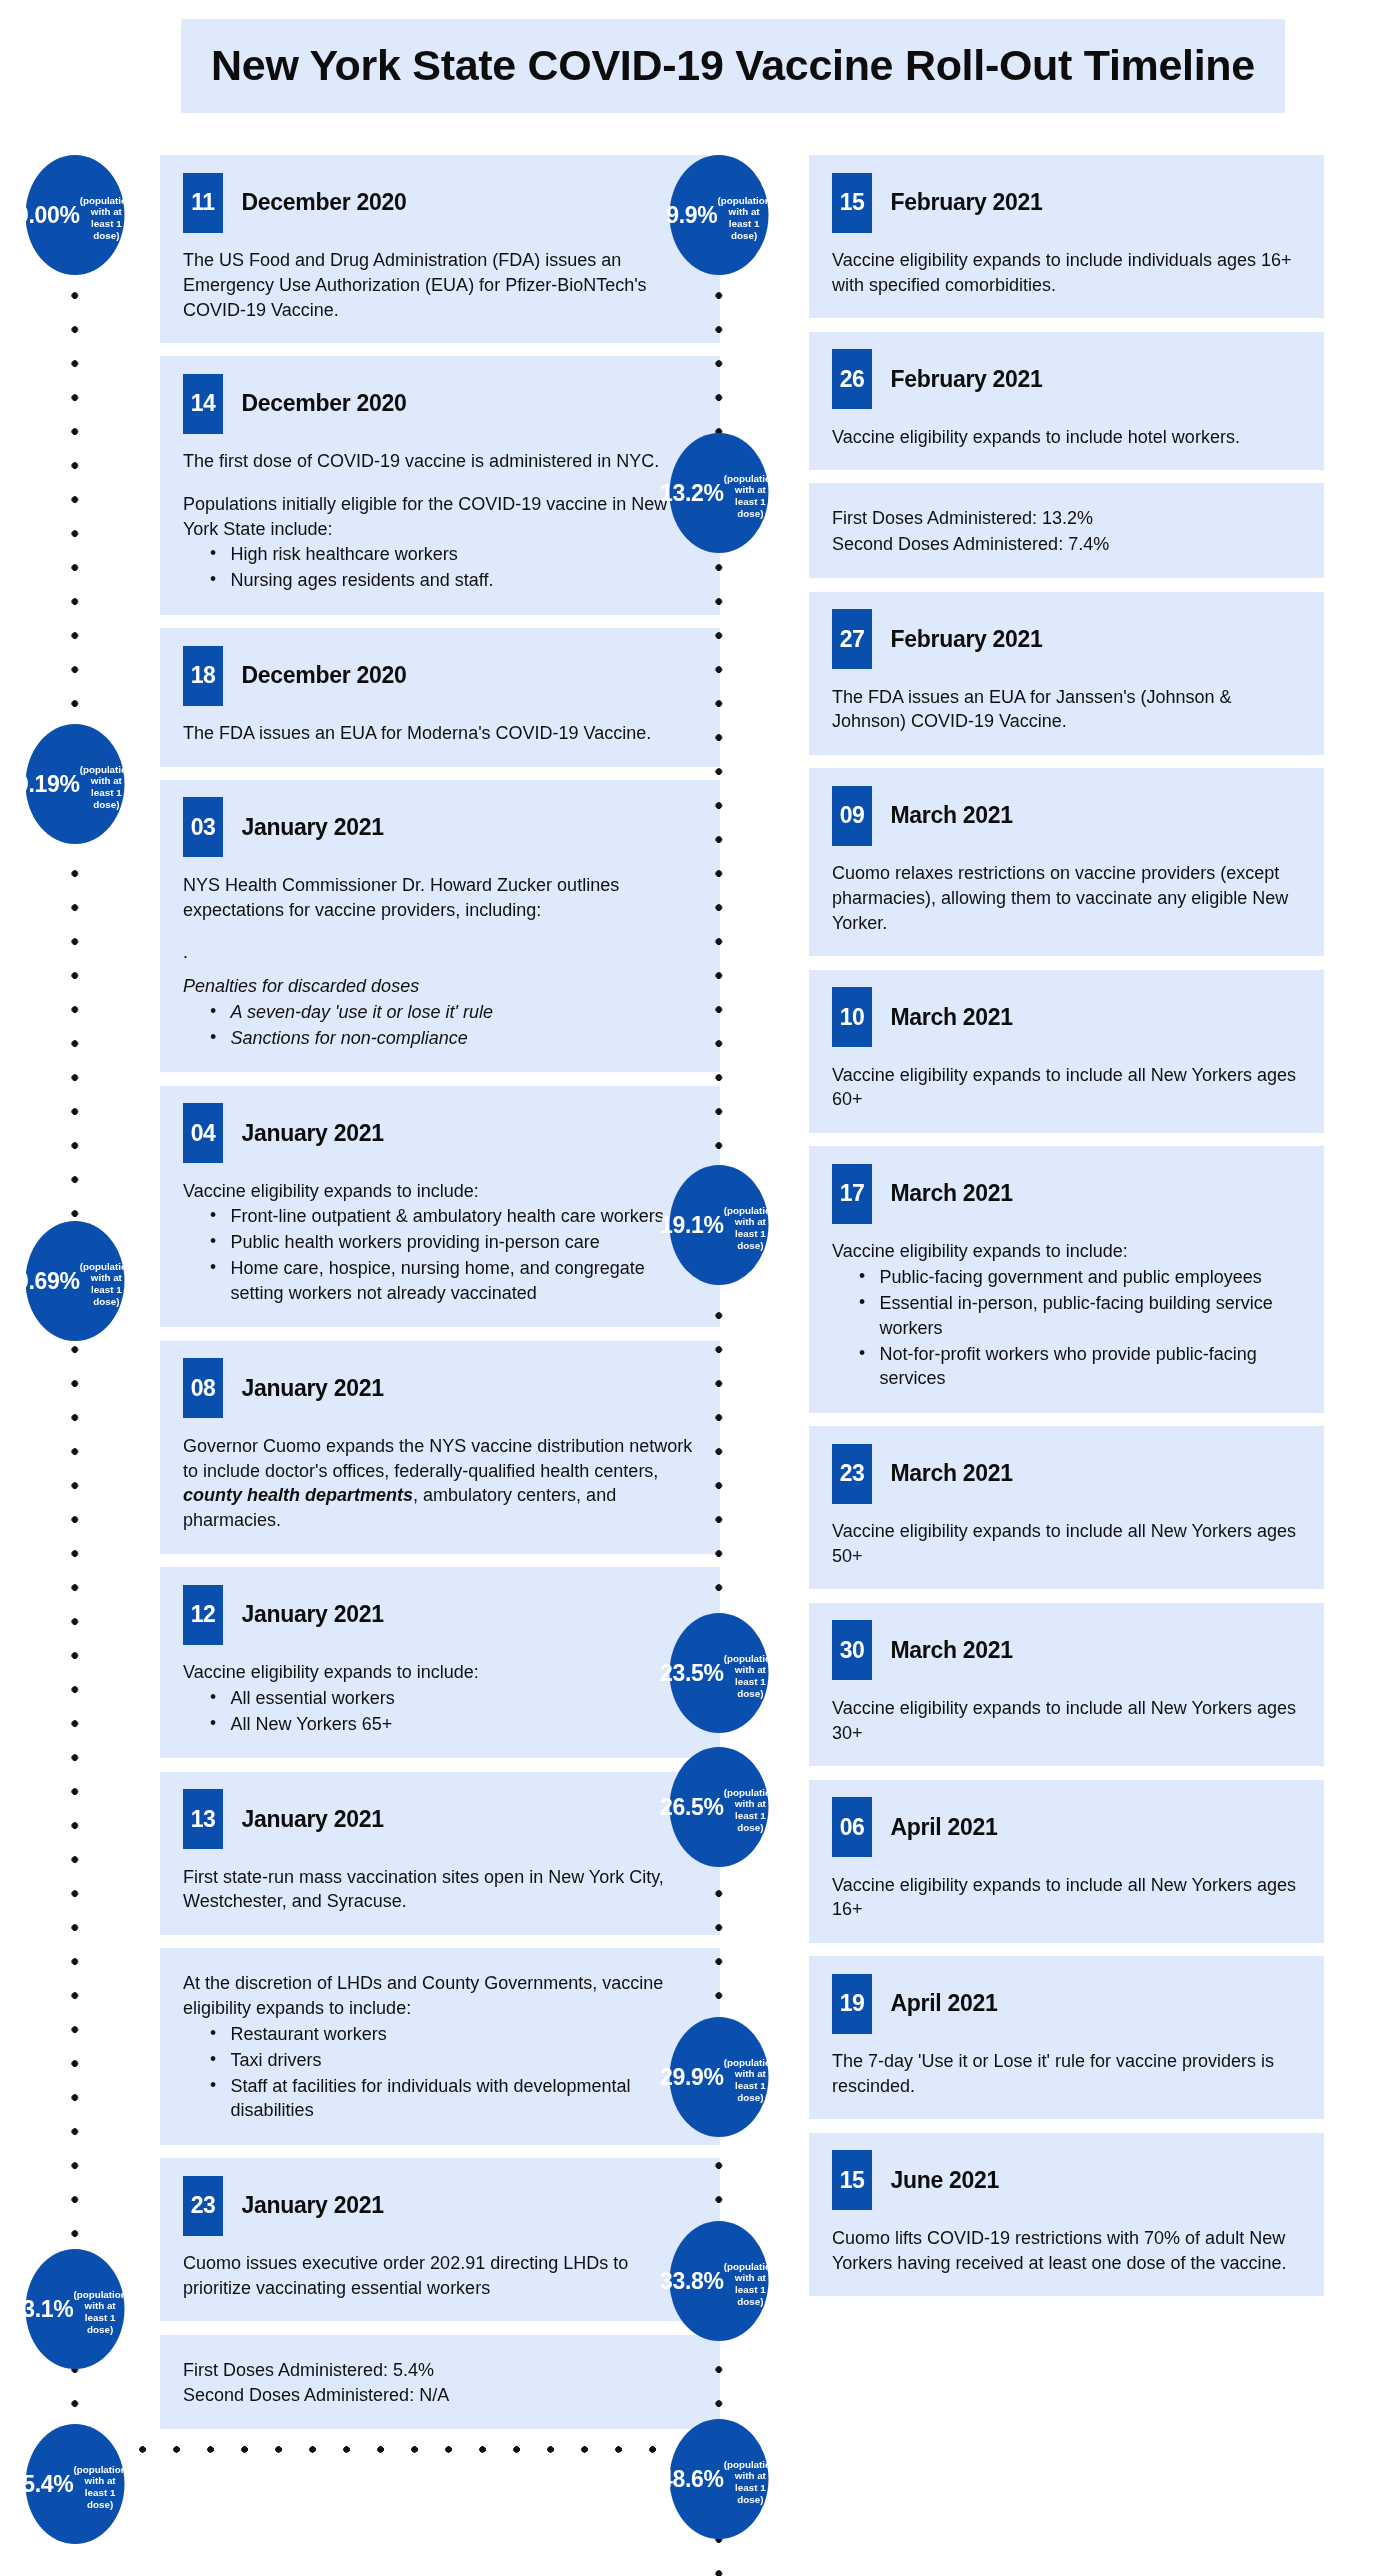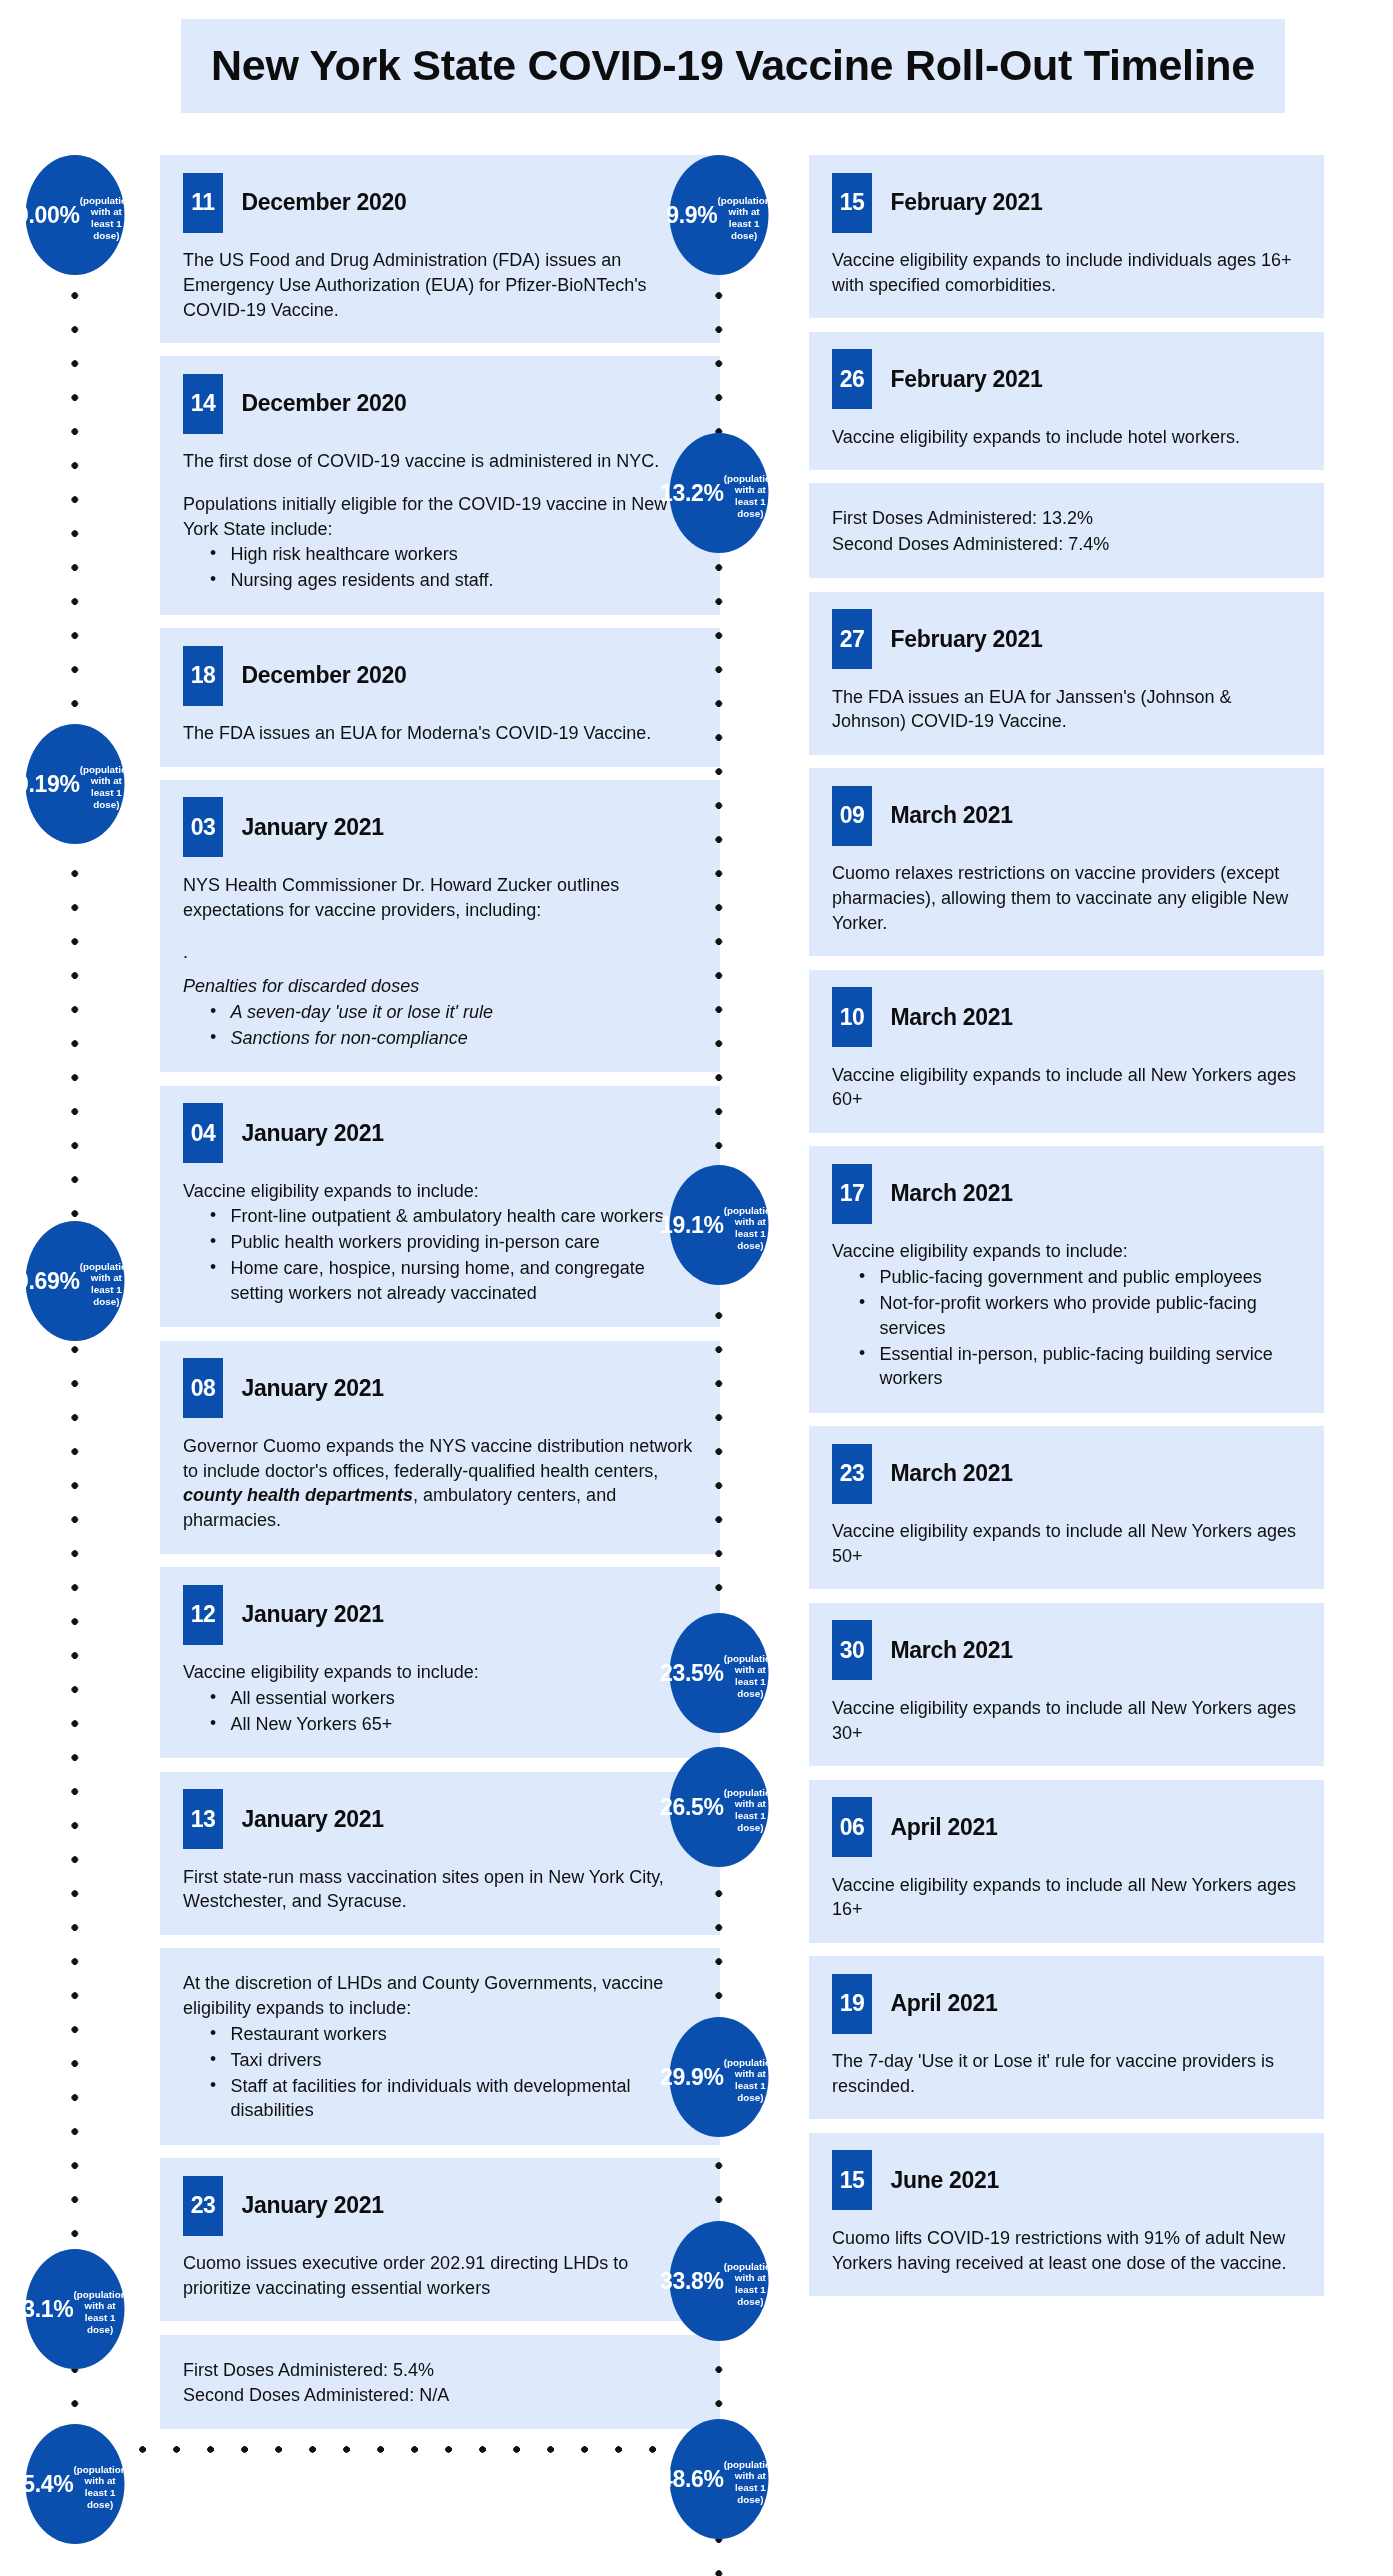--- a/index.html
+++ b/index.html
@@ -381,22 +381,22 @@
         <p>Vaccine eligibility expands to include all New Yorkers ages 60+</p>
       </div>
       <div class="card">
         <div class="card-head">
           <div class="day-chip">17</div>
           <div class="month">March 2021</div>
         </div>
         <p>Vaccine eligibility expands to include:</p>
         <ul>
           <li>Public-facing government and public employees</li>
+          <li>Essential in-person, public-facing building service workers</li>
           <li>Not-for-profit workers who provide public-facing services</li>
-          <li>Essential in-person, public-facing building service workers</li>
         </ul>
       </div>
       <div class="card">
         <div class="card-head">
           <div class="day-chip">23</div>
           <div class="month">March 2021</div>
         </div>
         <p>Vaccine eligibility expands to include all New Yorkers ages 50+</p>
       </div>
       <div class="card">
@@ -418,17 +418,17 @@
           <div class="day-chip">19</div>
           <div class="month">April 2021</div>
         </div>
         <p>The 7-day 'Use it or Lose it' rule for vaccine providers is rescinded.</p>
       </div>
       <div class="card">
         <div class="card-head">
           <div class="day-chip">15</div>
           <div class="month">June 2021</div>
         </div>
-        <p>Cuomo lifts COVID-19 restrictions with 91% of adult New Yorkers having received at least one dose of the vaccine.</p>
+        <p>Cuomo lifts COVID-19 restrictions with 70% of adult New Yorkers having received at least one dose of the vaccine.</p>
       </div>
     </div>
 </div>
 
 
 </body></html>

